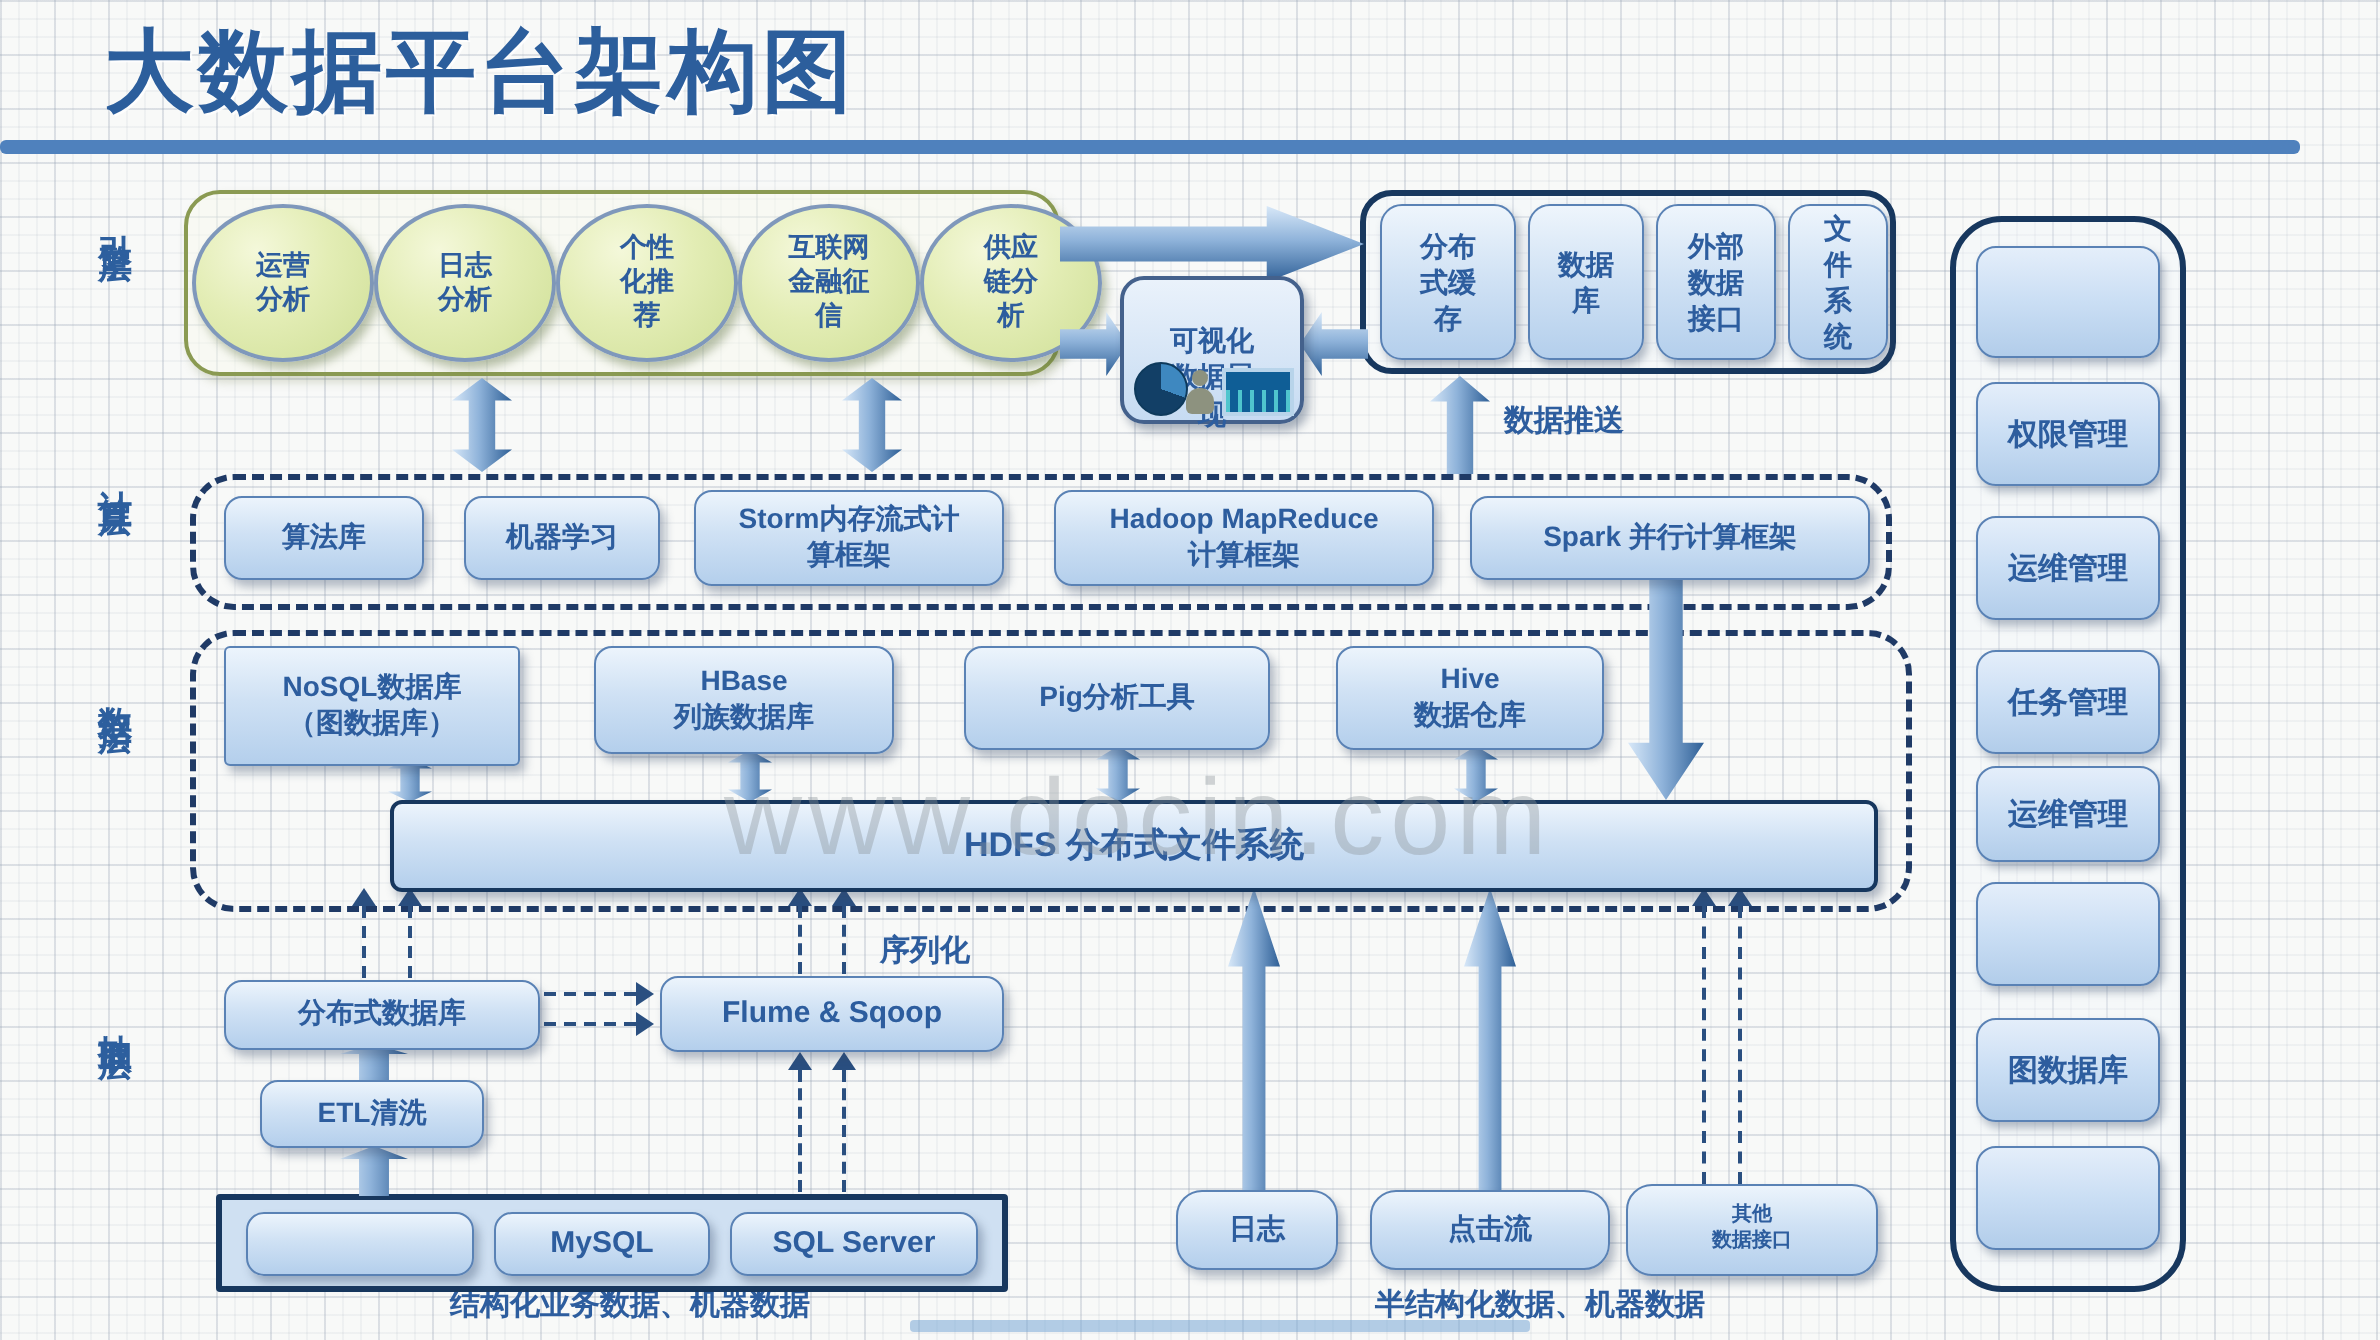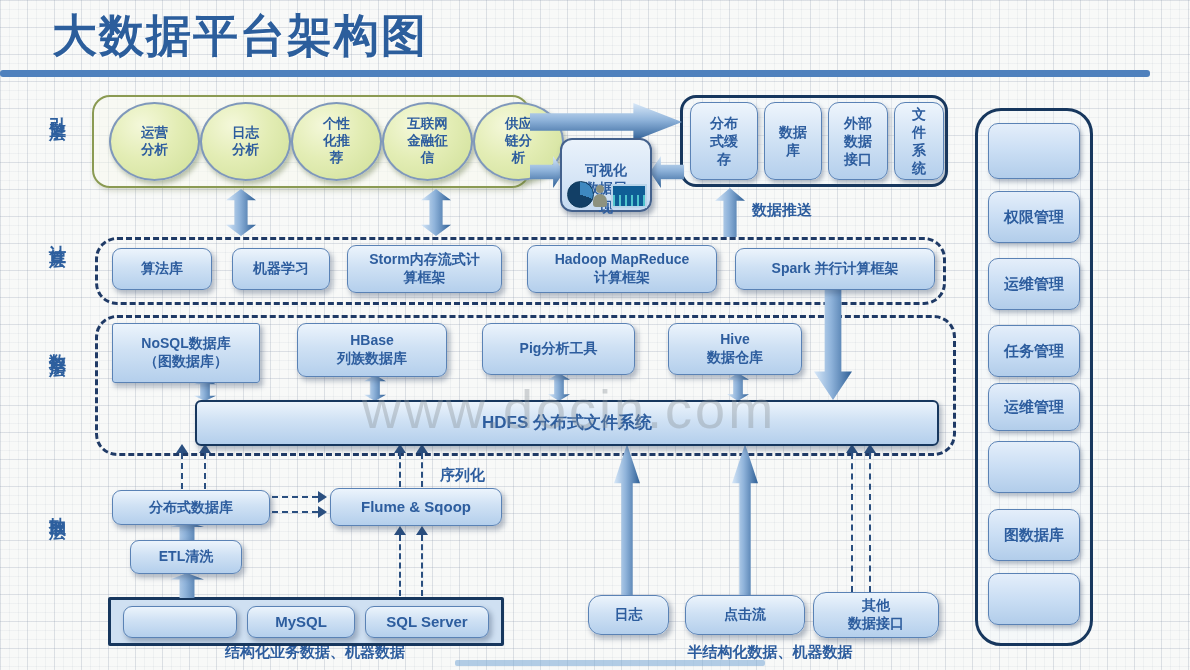--- a/index.html
+++ b/index.html
@@ -33,21 +33,21 @@
     box-shadow:2.5px 3.5px 5px rgba(50,70,100,0.35);
     z-index:10;
   }
   .group-dashed{position:absolute;border:3px dashed #1f3a66;border-radius:22px;z-index:4;}
   .group-solid{position:absolute;border:3px solid #17375e;border-radius:16px;z-index:4;
     background:rgba(240,246,252,0.30);}
   .engine-group{
     position:absolute;left:92px;top:95px;width:438px;height:93px;
     border:2.5px solid #8a9a52;border-radius:18px;background:rgba(248,250,238,0.50);
     box-shadow:2px 3px 5px rgba(110,125,70,0.25);z-index:4;
-    display:flex;align-items:center;justify-content:space-around;padding:0 15px;box-sizing:border-box;
+    display:flex;align-items:center;justify-content:space-around;padding:0 2px;box-sizing:border-box;
   }
   .ellipse{
     width:87px;height:75px;border-radius:50%;flex:0 0 auto;
     border:2px solid #7f98bb;
     background:radial-gradient(ellipse at 35% 28%,#f4f8da 0%,#e3edb5 45%,#cfdf97 100%);
     box-shadow:2.5px 3.5px 5px rgba(90,110,60,0.40);
     display:flex;align-items:center;justify-content:center;text-align:center;
     font-weight:bold;color:#2d5d9e;font-size:13.5px;line-height:1.25;white-space:pre-line;
   }
   .caption{font-size:15px;font-weight:bold;color:#2d5d9e;text-align:center;}
@@ -184,21 +184,21 @@
 
   <div class="group-solid" style="left:108px;top:597px;width:390px;height:43px;border-radius:2px;background:#cfe0f2;">
     <div class="box" style="left:12px;top:6px;width:112px;height:30px;border-radius:9px;"></div>
     <div class="box" style="left:136px;top:6px;width:106px;height:30px;border-radius:9px;font-size:15px;">MySQL</div>
     <div class="box" style="left:254px;top:6px;width:122px;height:30px;border-radius:9px;font-size:15px;">SQL Server</div>
   </div>
   <div class="abs caption" style="left:175px;top:643px;width:280px;">结构化业务数据、机器数据</div>
 
   <div class="box" style="left:588px;top:595px;width:79px;height:38px;border-radius:13px;">日志</div>
   <div class="box" style="left:685px;top:595px;width:118px;height:38px;border-radius:13px;">点击流</div>
-  <div class="box" style="left:813px;top:592px;width:124px;height:44px;border-radius:13px;font-size:14px;">其他
+  <div class="box" style="left:813px;top:592px;width:124px;height:44px;border-radius:13px;font-size:10px;">其他
 数据接口</div>
   <div class="abs caption" style="left:630px;top:643px;width:280px;">半结构化数据、机器数据</div>
 
   <div class="group-solid" style="left:975px;top:108px;width:112px;height:532px;border-radius:26px;">
     <div class="sidebar-item" style="top:12px;height:54px;"></div>
     <div class="sidebar-item" style="top:80px;font-family:Liberation Mono, monospace;">权限管理</div>
     <div class="sidebar-item" style="top:147px;">运维管理</div>
     <div class="sidebar-item" style="top:214px;">任务管理</div>
     <div class="sidebar-item" style="top:272px;height:46px;">运维管理</div>
     <div class="sidebar-item" style="top:330px;"></div>

